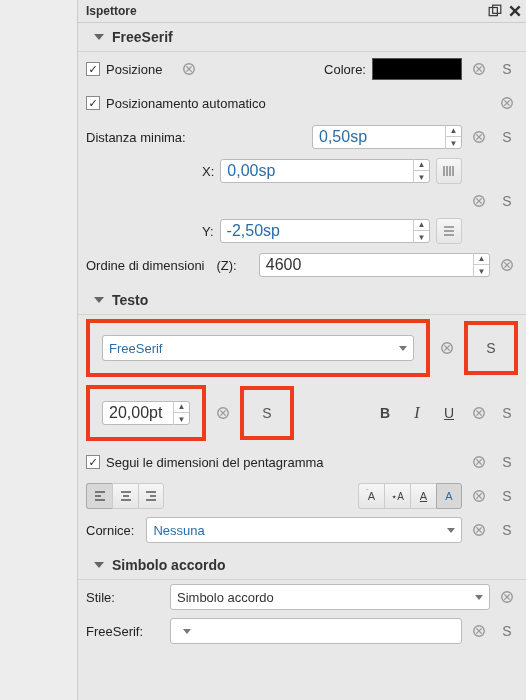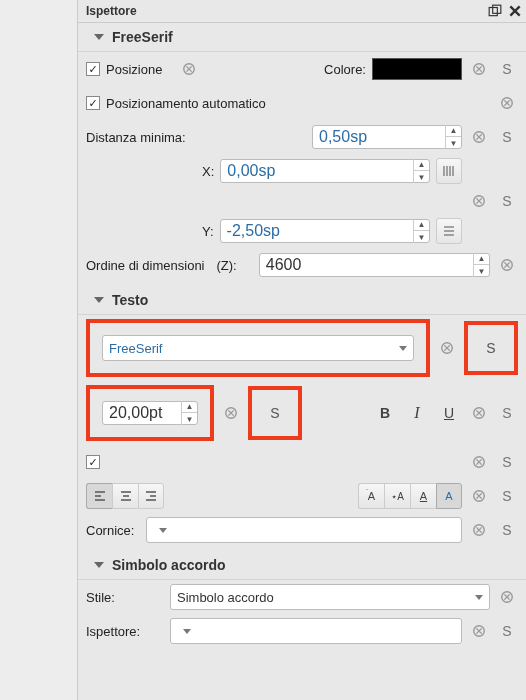--- a/index.html
+++ b/index.html
@@ -249,21 +249,21 @@
               <path d="M5 5 L11 11 M11 5 L5 11"></path>
             </svg>
         </span>
         <span class="hl">
           <span class="s-btn" style="color:#555">S</span>
         </span>
       </div>
 
       <div class="row">
         <span class="hl">
-          <span class="spinbox" style="width:96px">
+          <span class="spinbox" style="width:88px">
             <span class="val" style="color:#333">20,00pt</span>
             <span style="flex:1"></span>
             <span class="spin">
                 <div>▲</div>
                 <div>▼</div>
               </span>
           </span>
         </span>
         <span class="reset-btn">
           <svg class="resetsvg" viewBox="0 0 16 16">
@@ -282,20 +282,21 @@
           <svg class="resetsvg" viewBox="0 0 16 16">
               <circle cx="8" cy="8" r="6"></circle>
               <path d="M5 5 L11 11 M11 5 L5 11"></path>
             </svg>
         </span>
         <span class="s-btn">S</span>
       </div>
 
       <div class="row">
         <span class="cbx">✓</span>
+        <span class="label linklabel">Segui le dimensioni del pentagramma</span>
         <span class="spacer"></span>
         <span class="reset-btn">
           <svg class="resetsvg" viewBox="0 0 16 16">
               <circle cx="8" cy="8" r="6"></circle>
               <path d="M5 5 L11 11 M11 5 L5 11"></path>
             </svg>
         </span>
         <span class="s-btn">S</span>
       </div>
 
@@ -337,20 +338,21 @@
               <circle cx="8" cy="8" r="6"></circle>
               <path d="M5 5 L11 11 M11 5 L5 11"></path>
             </svg>
         </span>
         <span class="s-btn">S</span>
       </div>
 
       <div class="row">
         <span class="label">Cornice:</span>
         <span class="dropdown" style="flex:1; margin-left:6px">
+          <span class="val">Nessuna</span>
           <span class="arrow"></span>
         </span>
         <span class="reset-btn">
           <svg class="resetsvg" viewBox="0 0 16 16">
               <circle cx="8" cy="8" r="6"></circle>
               <path d="M5 5 L11 11 M11 5 L5 11"></path>
             </svg>
         </span>
         <span class="s-btn">S</span>
       </div>
@@ -371,21 +373,21 @@
         </span>
         <span class="reset-btn">
           <svg class="resetsvg" viewBox="0 0 16 16">
               <circle cx="8" cy="8" r="6"></circle>
               <path d="M5 5 L11 11 M11 5 L5 11"></path>
             </svg>
         </span>
       </div>
 
       <div class="row">
-        <span class="label" style="width:78px">Ispettore:</span>
+        <span class="label" style="width:78px">FreeSerif:</span>
         <span class="dropdown" style="flex:1">
           <span class="arrow"></span>
         </span>
         <span class="reset-btn">
           <svg class="resetsvg" viewBox="0 0 16 16">
               <circle cx="8" cy="8" r="6"></circle>
               <path d="M5 5 L11 11 M11 5 L5 11"></path>
             </svg>
         </span>
         <span class="s-btn">S</span>

